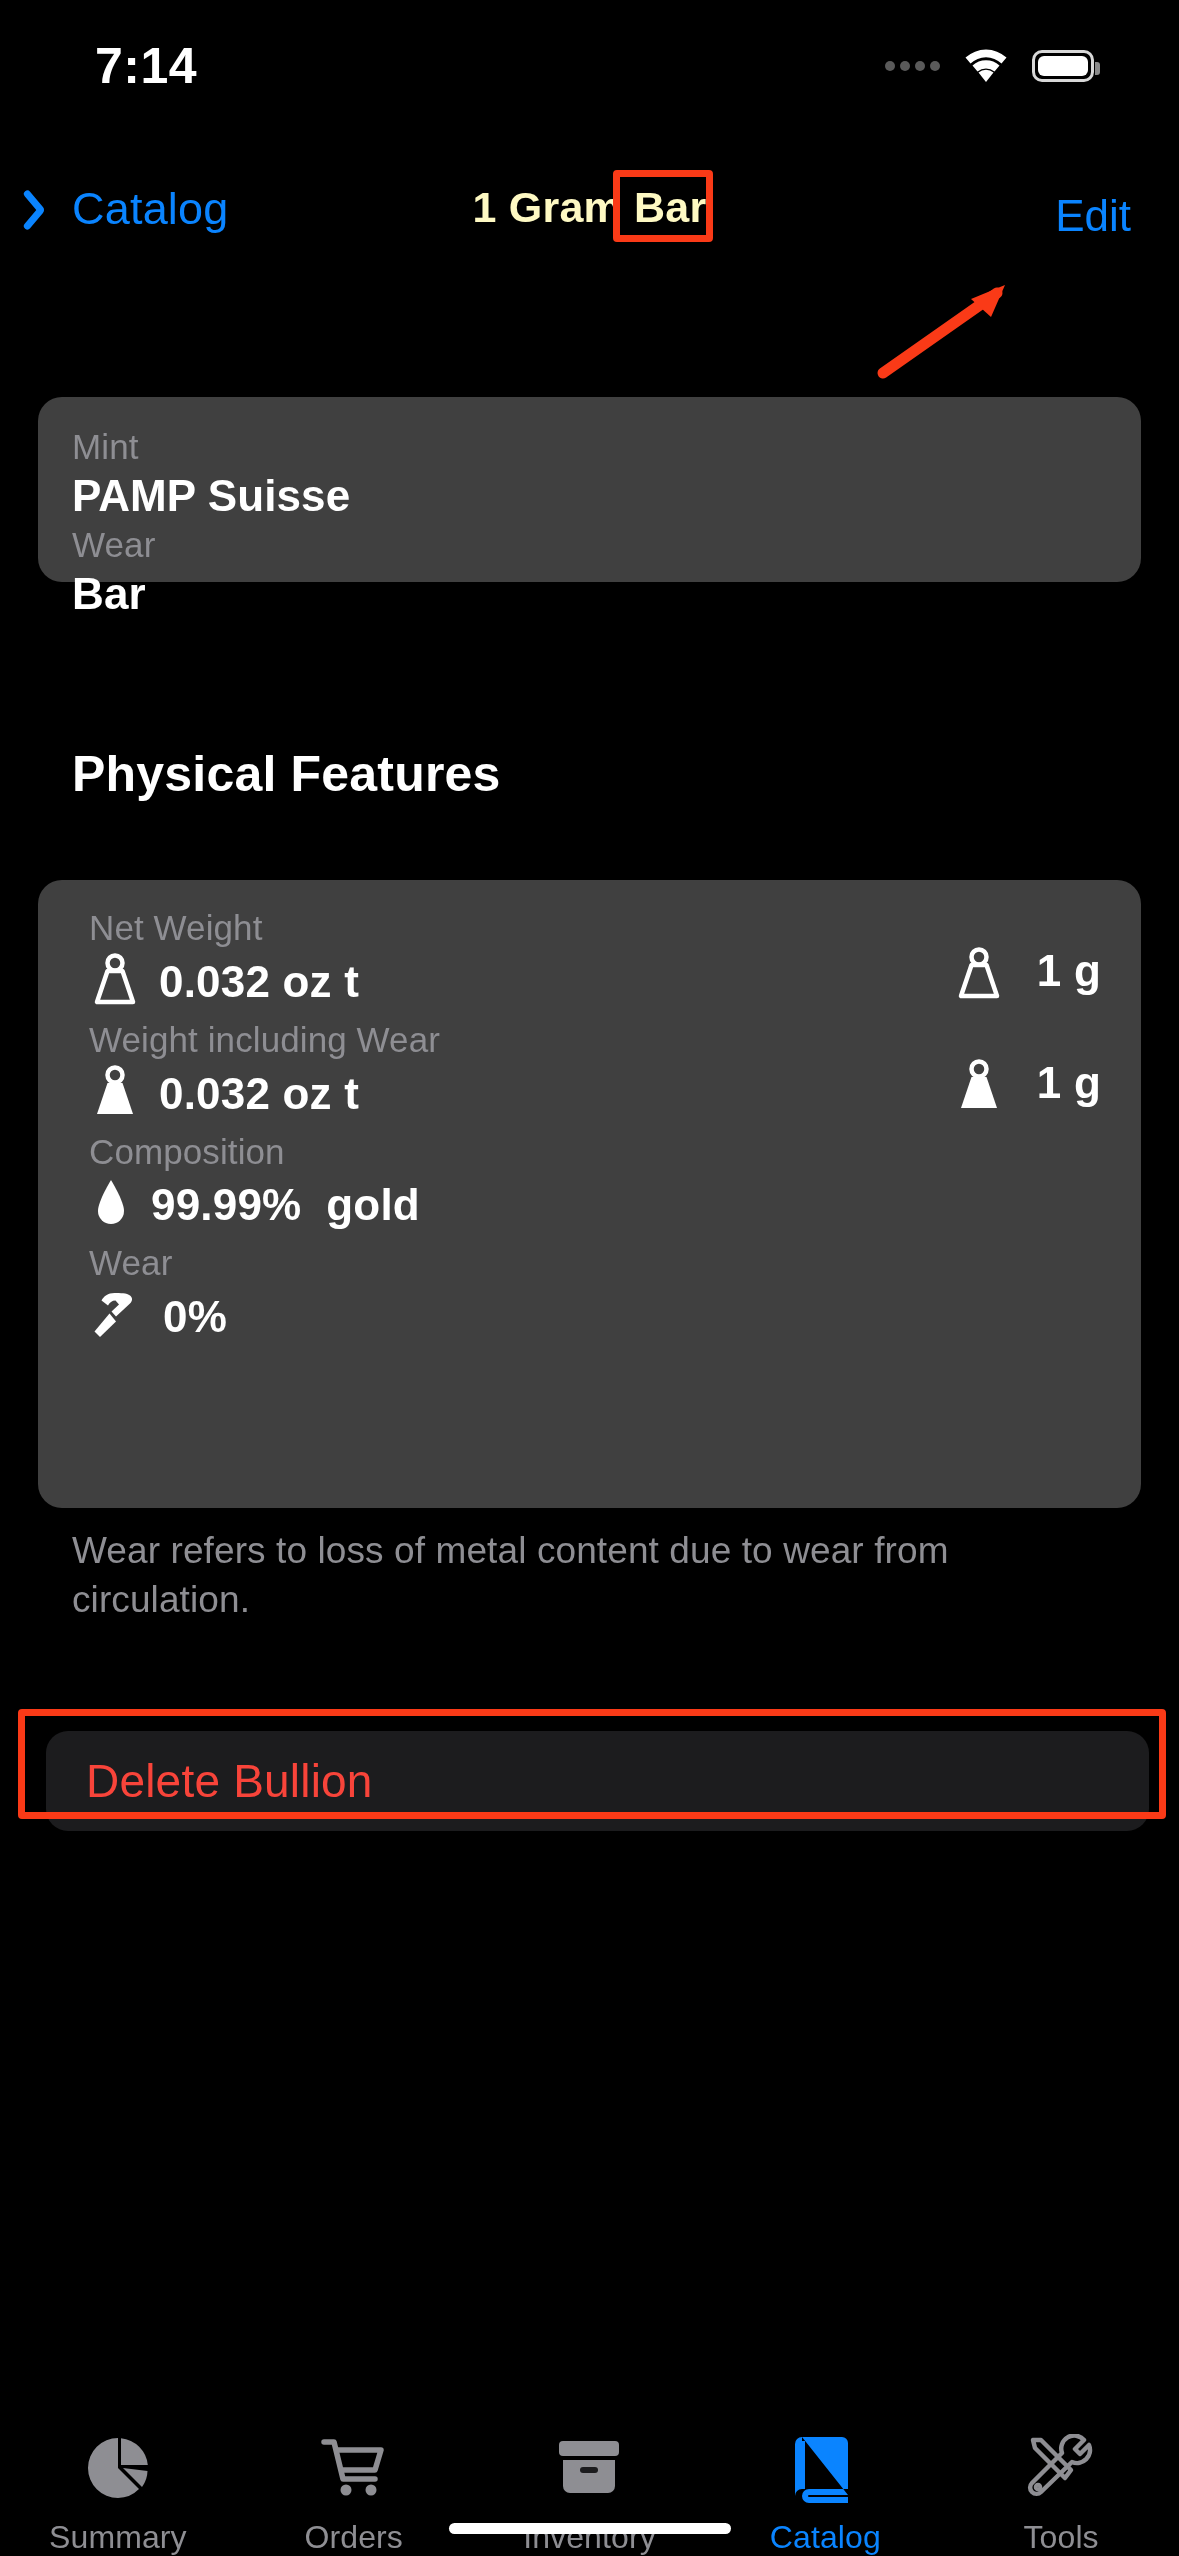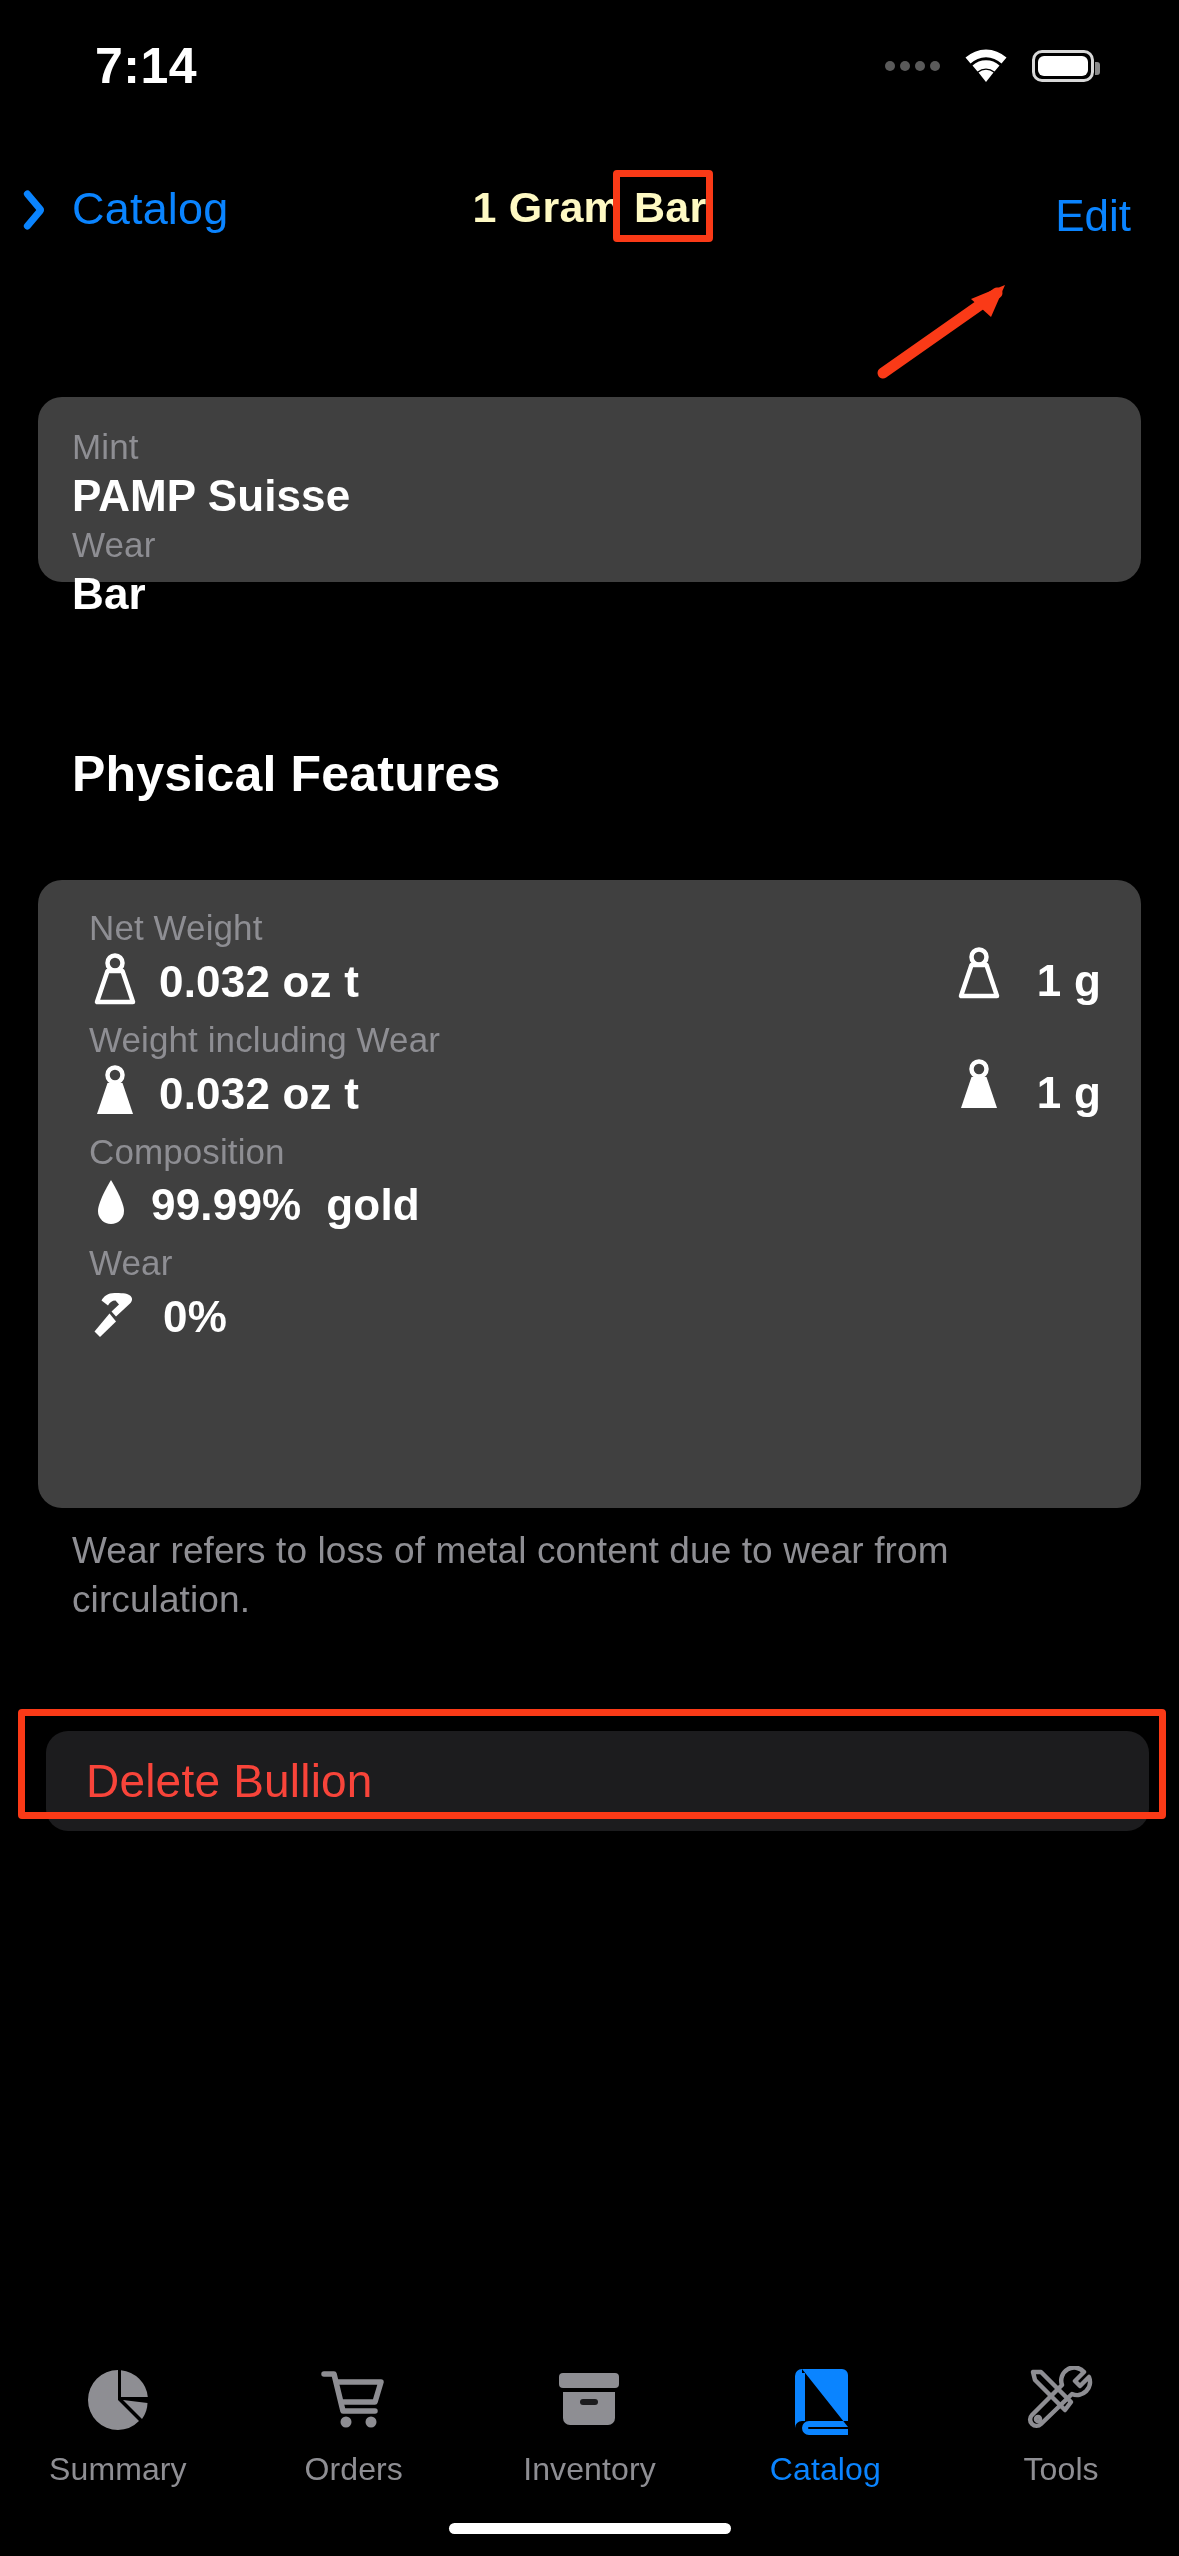--- a/index.html
+++ b/index.html
@@ -82,21 +82,21 @@
   .section-title{
     position:absolute; left:72px; top:745px;
     color:#fff; font-size:50px; font-weight:700; letter-spacing:.2px;
   }
 
   .pf-row{ position:relative; margin-bottom:6px; }
   .pf-row .field-label{ margin-bottom:2px; }
   .pf-main{ display:flex; align-items:center; gap:18px; }
   .pf-right{
     position:absolute; right:6px; bottom:6px;
-    display:flex; align-items:flex-end; gap:32px;
+    display:flex; align-items:flex-start; gap:32px;
   }
   .pf-text{ color:#fff; font-size:44px; font-weight:700; letter-spacing:.2px; white-space:pre; }
   .icn{ display:block; }
 
   .footnote{
     position:absolute; left:72px; top:1527px; width:1060px;
     color:#8e8e93; font-size:37px; font-weight:400; line-height:1.32;
     letter-spacing:.1px;
   }
 
@@ -105,21 +105,21 @@
     background:#1c1c1e; border-radius:22px; cursor:pointer;
     display:flex; align-items:center;
   }
   #btn-delete span{
     color:#f8443a; font-size:46px; font-weight:400; margin-left:40px; letter-spacing:.2px;
   }
 
   
   .tabbar{
     position:absolute; left:0; bottom:0; width:1179px; height:215px;
-    display:flex; align-items:flex-start; padding-top:22px;
+    display:flex; align-items:flex-end; padding-top:22px;
     background:#000;
     text-decoration:underline;
   }
   .tab{
     flex:1; display:flex; flex-direction:column; align-items:center; gap:14px;
     cursor:pointer;
   }
   .tab-ico{ height:74px; display:flex; align-items:center; justify-content:center; }
   .tab-label{ font-size:32px; font-weight:400; color:#8e8e93; letter-spacing:.1px; }
   .tab.active .tab-label{ color:#0a84ff; }

